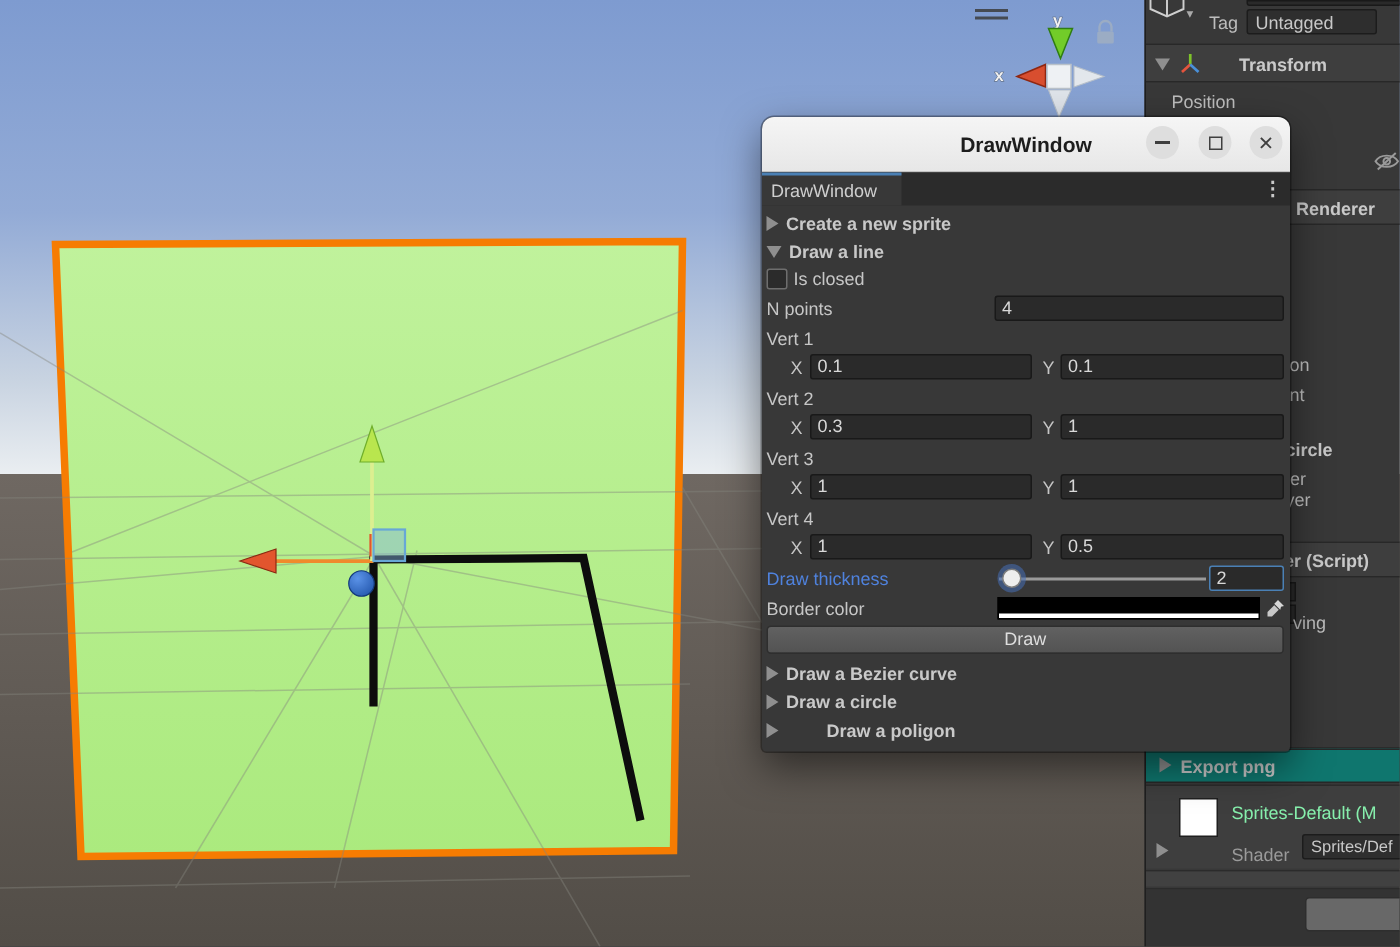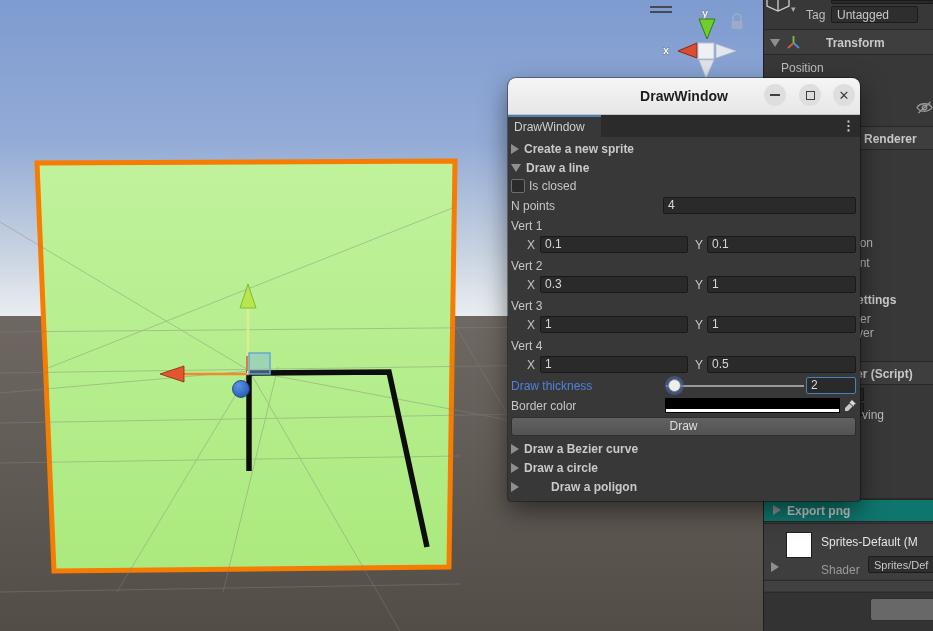--- a/index.html
+++ b/index.html
@@ -181,42 +181,42 @@
       <line x1="2.5" y1="12" x2="14.5" y2="1"></line>
     </g>
   </svg>
 
   <div class="insp-header" style="top:126px; height:24px;">
     <span class="insp-abs insp-bold" style="left:100px; top:5px;">Renderer</span>
   </div>
 
   <span class="insp-abs insp-label" style="left:93px; top:236px;">ion</span>
   <span class="insp-abs insp-label" style="left:93px; top:256px;">int</span>
-  <span class="insp-abs insp-bold" style="left:93px; top:293px;">ettings</span>
+  <span class="insp-abs insp-bold" style="left:93px; top:293px;">circle</span>
   <span class="insp-abs insp-label" style="left:96px; top:312px;">er</span>
   <span class="insp-abs insp-label" style="left:93px; top:326px;">yer</span>
 
   <div class="insp-header" style="top:361px; height:24px;">
     <span class="insp-abs insp-bold" style="left:92px; top:5px;">er (Script)</span>
   </div>
   <div class="field-sliver" style="left:92px; top:388px; width:8px; height:13px;"></div>
   <div class="field-sliver" style="left:92px; top:403px; width:8px; height:13px;"></div>
   <span class="insp-abs insp-label" style="left:98px; top:408px;">ving</span>
 
   <div class="divider" style="top:498px;"></div>
   <div class="insp-header" style="top:499px; height:23px; background:#0f766e;">
     <span class="tri-r" style="position:absolute; left:9px; top:5px;"></span>
     <span class="insp-abs insp-bold" style="left:23px; top:4px;">Export png</span>
   </div>
 
   <div class="divider" style="top:523px;"></div>
   <div class="insp-abs" style="left:0; top:524px; width:170px; height:55px; background:#3e3e3e;">
     <span class="tri-r" style="position:absolute; left:7px; top:38px;"></span>
     <div style="position:absolute; left:22px; top:8px; width:26px; height:26px; background:#ffffff; border:1px solid #1f1f1f;"></div>
-    <span class="insp-abs" style="left:57px; top:11px; color:#e5e5e5;">Sprites-Default (M</span>
+    <span class="insp-abs" style="left:57px; top:11px; color:#86efac;">Sprites-Default (M</span>
     <span class="insp-abs" style="left:57px; top:39px; color:#9a9a9a;">Shader</span>
     <div class="dropdown" style="position:absolute; left:104px; top:32px; width:70px; font-size:11px;">Sprites/Def</div>
   </div>
 
   <div class="divider" style="top:580px;"></div>
   <div class="insp-abs" style="left:0; top:581px; width:170px; height:10px; background:#414141;"></div>
   <div class="divider" style="top:592px;"></div>
   <div class="insp-abs" style="left:0; top:593px; width:170px; height:38px; background:#333333;"></div>
   <div class="insp-abs" style="left:106px; top:598px; width:70px; height:23px; background:#686868; border:1px solid #2e2e2e; border-radius:3px;"></div>
 </div>

